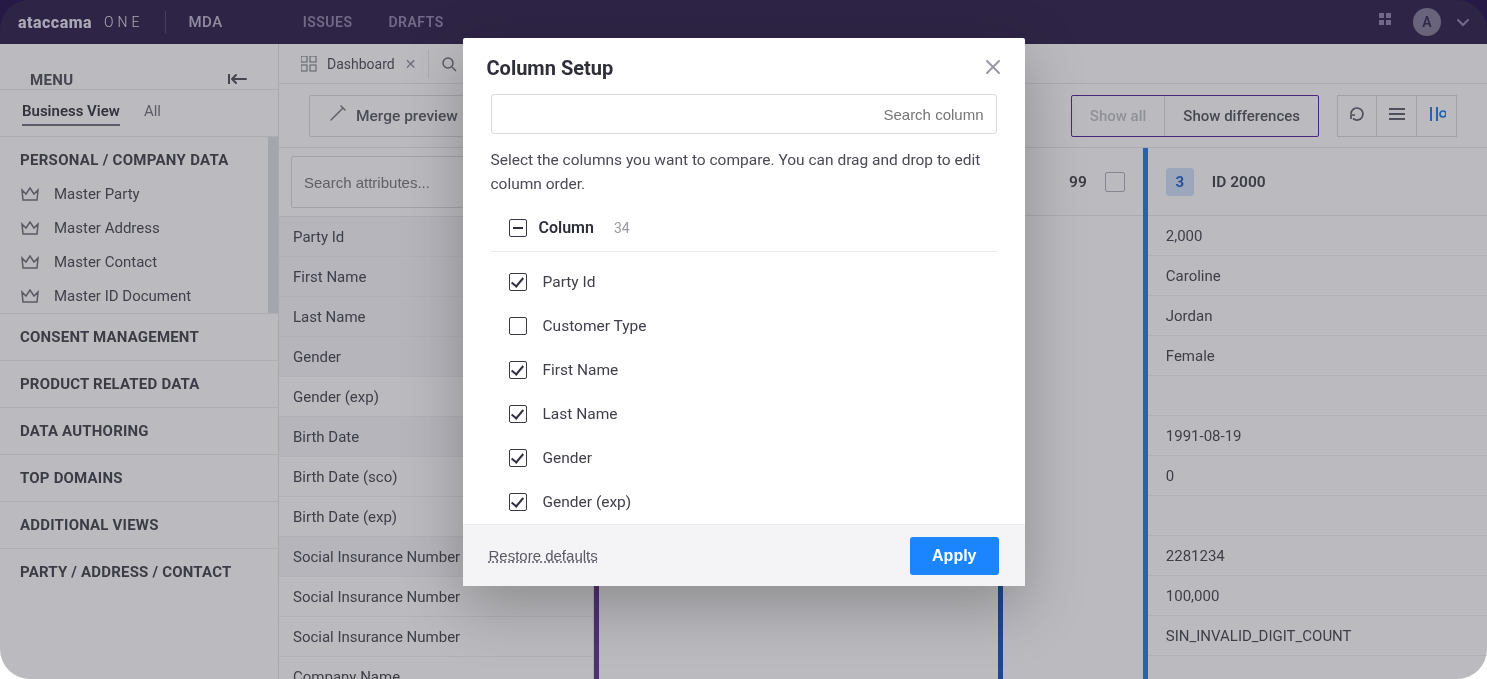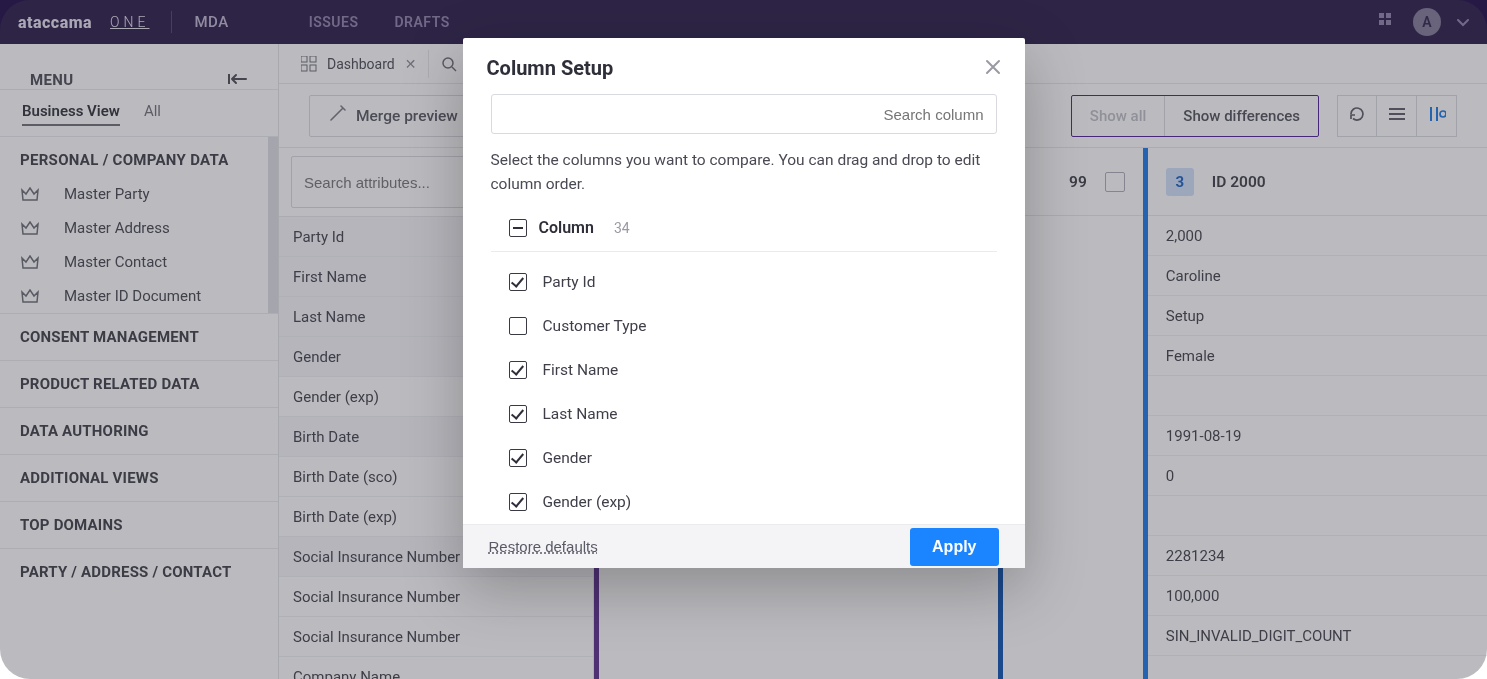--- a/index.html
+++ b/index.html
@@ -19,21 +19,21 @@
   .topbar {
     height: 44px;
     background: #271945;
     display: flex;
     align-items: center;
     padding: 0 18px;
     color: #b9b2c9;
   }
   .brand { display: flex; align-items: center; gap: 8px; font-weight: 700; letter-spacing: .5px; justify-content: center; }
   .brand-ataccama { font-size: 16px; letter-spacing: .5px; font-weight: 800; color: #e7e2f0; }
-  .brand-one { font-size: 14px; font-weight: 300; letter-spacing: 4px; color: #e7e2f0; margin-left: 10px; text-decoration: underline;}
+  .brand-one { font-size: 14px; font-weight: 300; letter-spacing: 4px; color: #e7e2f0; margin-left: 4px;}
   .brand-sep { width: 1px; height: 22px; background: #4d4169; margin: 0 14px; }
   .brand-mda { font-size: 15px; font-weight: 500; color: #bfb7d1; }
   .topnav { display: flex; gap: 36px; margin-left: 80px; font-weight: 600; font-size: 14px;}
   .topnav span { cursor: pointer; color: #8f82ab; letter-spacing: .5px;}
   .top-right { margin-left: auto; display: flex; align-items: center; gap: 16px; }
   .apps-icon svg { display:block; }
   .avatar {
     width: 28px; height: 28px; border-radius: 999px; background: #817898;
     display: flex; align-items: center; justify-content: center;
     font-size: 14px; color: #2c2148; font-weight: 600;
@@ -65,21 +65,21 @@
     font-size: 15px; color: #6d6d78;
     border-bottom: 1px solid #e9e9ee;
   }
   .side-tabs .active { color:#2e2e38; font-weight:600; border-bottom: 2px solid #6d6d78; padding-bottom:4px;}
   .side-section-title {
     padding: 14px 20px 8px;
     font-weight: 700; color: #3c3c46; font-size: 15px; letter-spacing: .3px;
   }
   .side-items { display:flex; flex-direction:column; }
   .side-item {
-    display:flex; align-items:center; gap:24px;
+    display:flex; align-items:center; gap:14px;
     padding: 8px 20px; cursor:pointer;
     font-size: 15px; color:#44444f;
   }
   .side-item .icon { width:20px; display:flex; justify-content:center; color:#6b6b76;}
   .side-strip { position:relative; }
   .side-strip::after{
     content:""; position:absolute; right:0; top:0; bottom:0; width:10px; background:#dedee4;
   }
   .side-sections { display:flex; flex-direction:column; }
   .side-cat {
@@ -234,21 +234,21 @@
     width:18px; height:18px; border:1.5px solid #3a3a44; border-radius:2px;
     display:flex; align-items:center; justify-content:center; background:#fff;
     flex-shrink:0;
   }
   .cb.checked::after {
     content:""; width:5px; height:10px;
     border: solid #2f2f3a; border-width: 0 2px 2px 0;
     transform: translateY(-1px) rotate(40deg);
   }
   .modal-foot {
-    height:44px; background:#f4f4f7; border-top:1px solid #eaeaef;
+    height:62px; background:#f4f4f7; border-top:1px solid #eaeaef;
     display:flex; align-items:center; padding:0 26px;
   }
   .restore { color:#5a5a66; font-size:15px; text-decoration:underline dotted; cursor:pointer; border:none;background:none;}
   .apply {
     margin-left:auto;
     background:#1a85ff; border:none; color:#fff;
     font-size:16px; font-weight:700;
     height:38px; padding:0 22px; border-radius:3px; cursor:pointer;
   }
 </style>
@@ -336,22 +336,22 @@
             </span>
           <span>Master ID Document</span>
         </div>
       </div>
     </div>
 
     <div class="side-sections">
       <div class="side-cat">CONSENT MANAGEMENT</div>
       <div class="side-cat">PRODUCT RELATED DATA</div>
       <div class="side-cat">DATA AUTHORING</div>
+      <div class="side-cat">TOP DOMAINS</div>
       <div class="side-cat">ADDITIONAL VIEWS</div>
-      <div class="side-cat">TOP DOMAINS</div>
       <div class="side-cat">PARTY / ADDRESS / CONTACT</div>
     </div>
   </div>
 
   <div class="content">
 
     <div class="tabs-row">
       <div class="tab-chip">
         <span class="icon-sm">
           <svg width="16" height="16" viewBox="0 0 16 16">
@@ -449,21 +449,21 @@
           </div>
         </div>
         <div class="vline lightblue"></div>
         <div class="col" style="flex:.85">
           <div class="col-head">
             <span class="badge-num">3</span>
             <span class="id-text">ID 2000</span>
           </div>
           <div class="cell">2,000</div>
           <div class="cell">Caroline</div>
-          <div class="cell">Setup</div>
+          <div class="cell">Jordan</div>
           <div class="cell">Female</div>
           <div class="cell"></div>
           <div class="cell">1991-08-19</div>
           <div class="cell">0</div>
           <div class="cell"></div>
           <div class="cell">2281234</div>
           <div class="cell">100,000</div>
           <div class="cell">SIN_INVALID_DIGIT_COUNT</div>
         </div>
       </div>

